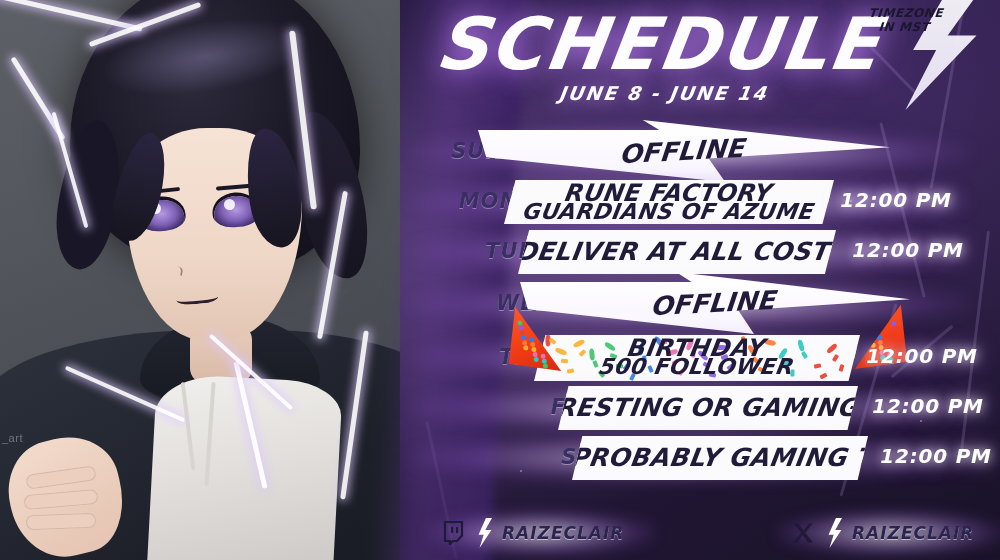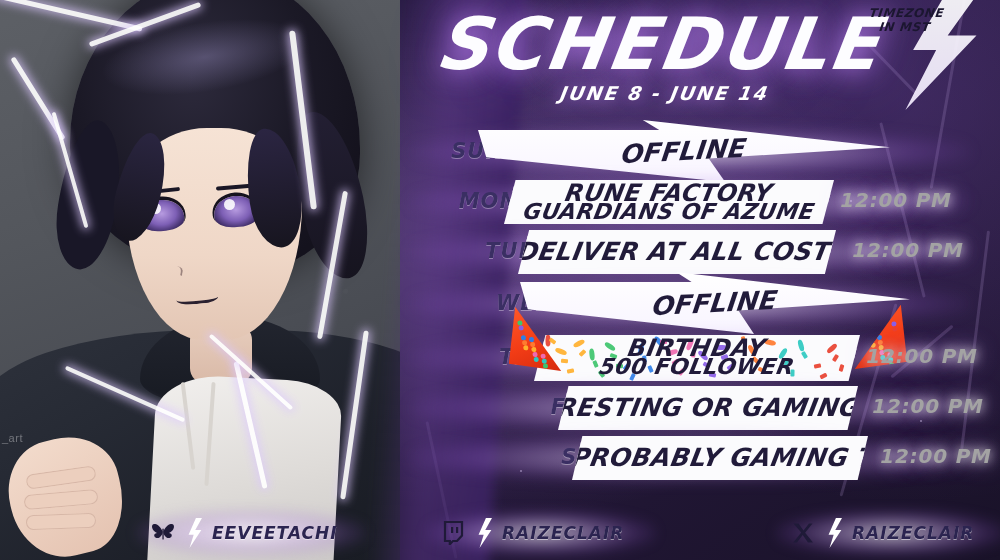--- a/index.html
+++ b/index.html
@@ -154,21 +154,21 @@
   .offbolt{position:absolute;top:-6px;height:62px;
     background:linear-gradient(180deg,#ffffff 0%,#f8f4ff 100%);
     clip-path:polygon(0% 16%, 44% 16%, 40% 0%, 100% 44%, 56% 62%, 60% 100%, 2% 60%);
     filter:drop-shadow(0 0 14px rgba(190,132,246,.9));}
   .offtext{position:absolute;top:10px;left:0;right:0;text-align:center;
     font-family:"DejaVu Sans",sans-serif;font-weight:bold;font-style:italic;font-size:26px;
     color:#211b3a;transform:skewX(-11deg) rotate(-3deg);}
 
   .time{position:absolute;top:12px;width:112px;text-align:center;
     font-family:"DejaVu Sans",sans-serif;font-weight:bold;font-style:italic;font-size:20px;
-    letter-spacing:.8px;color:#a3a3a3;text-shadow:0 0 12px rgba(255,255,255,.85),0 0 22px rgba(200,150,250,.8);}
+    letter-spacing:.8px;color:#ffffff;text-shadow:0 0 12px rgba(255,255,255,.85),0 0 22px rgba(200,150,250,.8);}
 
   
   .confetti{position:absolute;width:7px;height:4px;border-radius:1px;}
   .streamer{position:absolute;width:12px;height:5px;border-radius:50%/60%;}
   .hat{position:absolute;width:52px;height:66px;
     background:linear-gradient(160deg,#ff5a2a 0%,#f23c16 55%,#d62b0e 100%);}
   .hat.left{left:108px;top:-26px;clip-path:polygon(16% 0%, 100% 100%, 0% 86%);transform:rotate(-2deg);}
   .hat.right{right:92px;top:-28px;clip-path:polygon(84% 0%, 100% 86%, 0% 100%);transform:rotate(2deg);}
   .hatdot{position:absolute;width:5px;height:5px;border-radius:50%;}
 
@@ -399,34 +399,20 @@
         <div class="banner one-line" style="left: 172px; width: 296px;">
           <div class="notch-l"></div>
           <div class="notch-r"></div>
           <div class="btitle">PROBABLY GAMING TBH</div>
         </div>
         <div class="time" style="left: 480px;">12:00 PM</div>
       </div>
     </div>
 
   <div class="footer" id="footer">
-      <div class="social" style="left: 150px;">
-        <div class="sglow"></div>
-        <div class="sicon">
-          <svg width="24" height="22" viewBox="0 0 24 22">
-            <g fill="#1f1a38">
-              <path d="M11.6 9.2C10 6 7 2.6 4.2 2.1 1.6 1.7.7 3.4 1.1 5.6c.4 2.4 2.5 4.6 4.9 5.4-2.3.3-3.4 1.9-2.5 3.6.9 1.7 3.4 2 5.3.6 1.4-1 2.4-2.7 2.8-4.2z"></path>
-              <path d="M12.4 9.2C14 6 17 2.6 19.8 2.1c2.6-.4 3.5 1.3 3.1 3.5-.4 2.4-2.5 4.6-4.9 5.4 2.3.3 3.4 1.9 2.5 3.6-.9 1.7-3.4 2-5.3.6-1.4-1-2.4-2.7-2.8-4.2z"></path>
-              <rect x="11.4" y="6.6" width="1.3" height="11" rx=".6"></rect>
-            </g>
-          </svg>
-        </div>
-        <div class="minibolt"></div>
-        <div class="shandle">EEVEETACHI</div>
-      </div>
       <div class="social" style="left: 440px;">
         <div class="sglow"></div>
         <div class="sicon">
           <svg width="22" height="24" viewBox="0 0 22 24">
             <path d="M3 1h17v13.5L15 20h-4l-3.2 3.2V20H3V1z" fill="none" stroke="#1f1a38" stroke-width="2.2"></path>
             <rect x="9" y="6" width="2.2" height="6" fill="#1f1a38"></rect>
             <rect x="14" y="6" width="2.2" height="6" fill="#1f1a38"></rect>
           </svg>
         </div>
         <div class="minibolt"></div>

